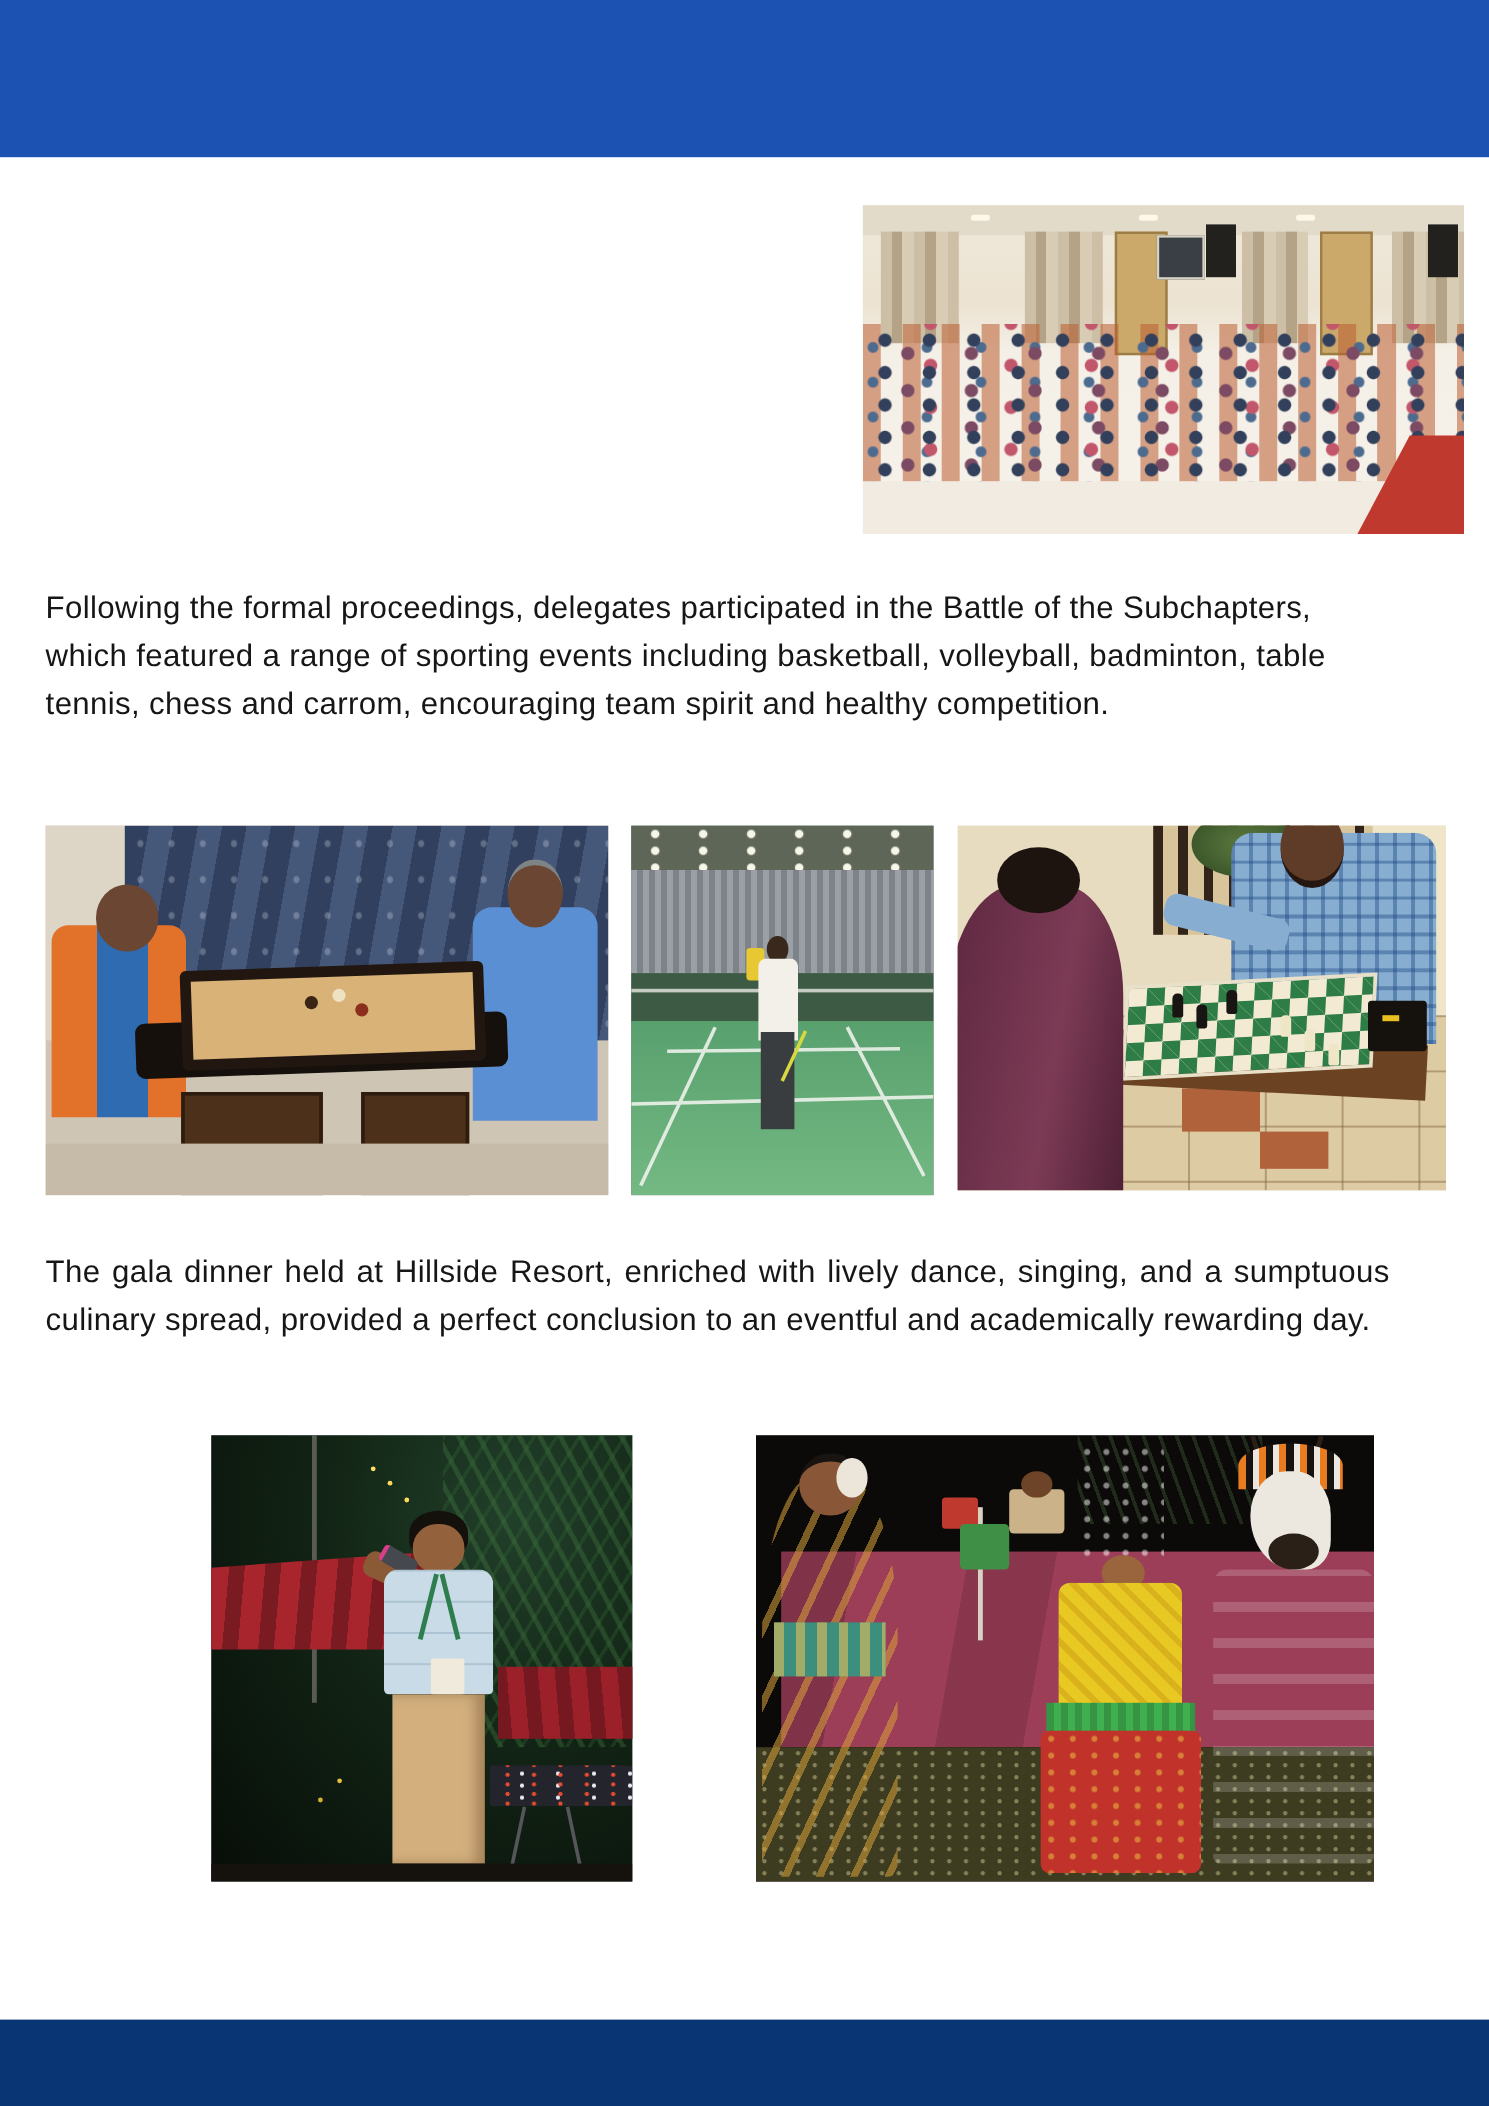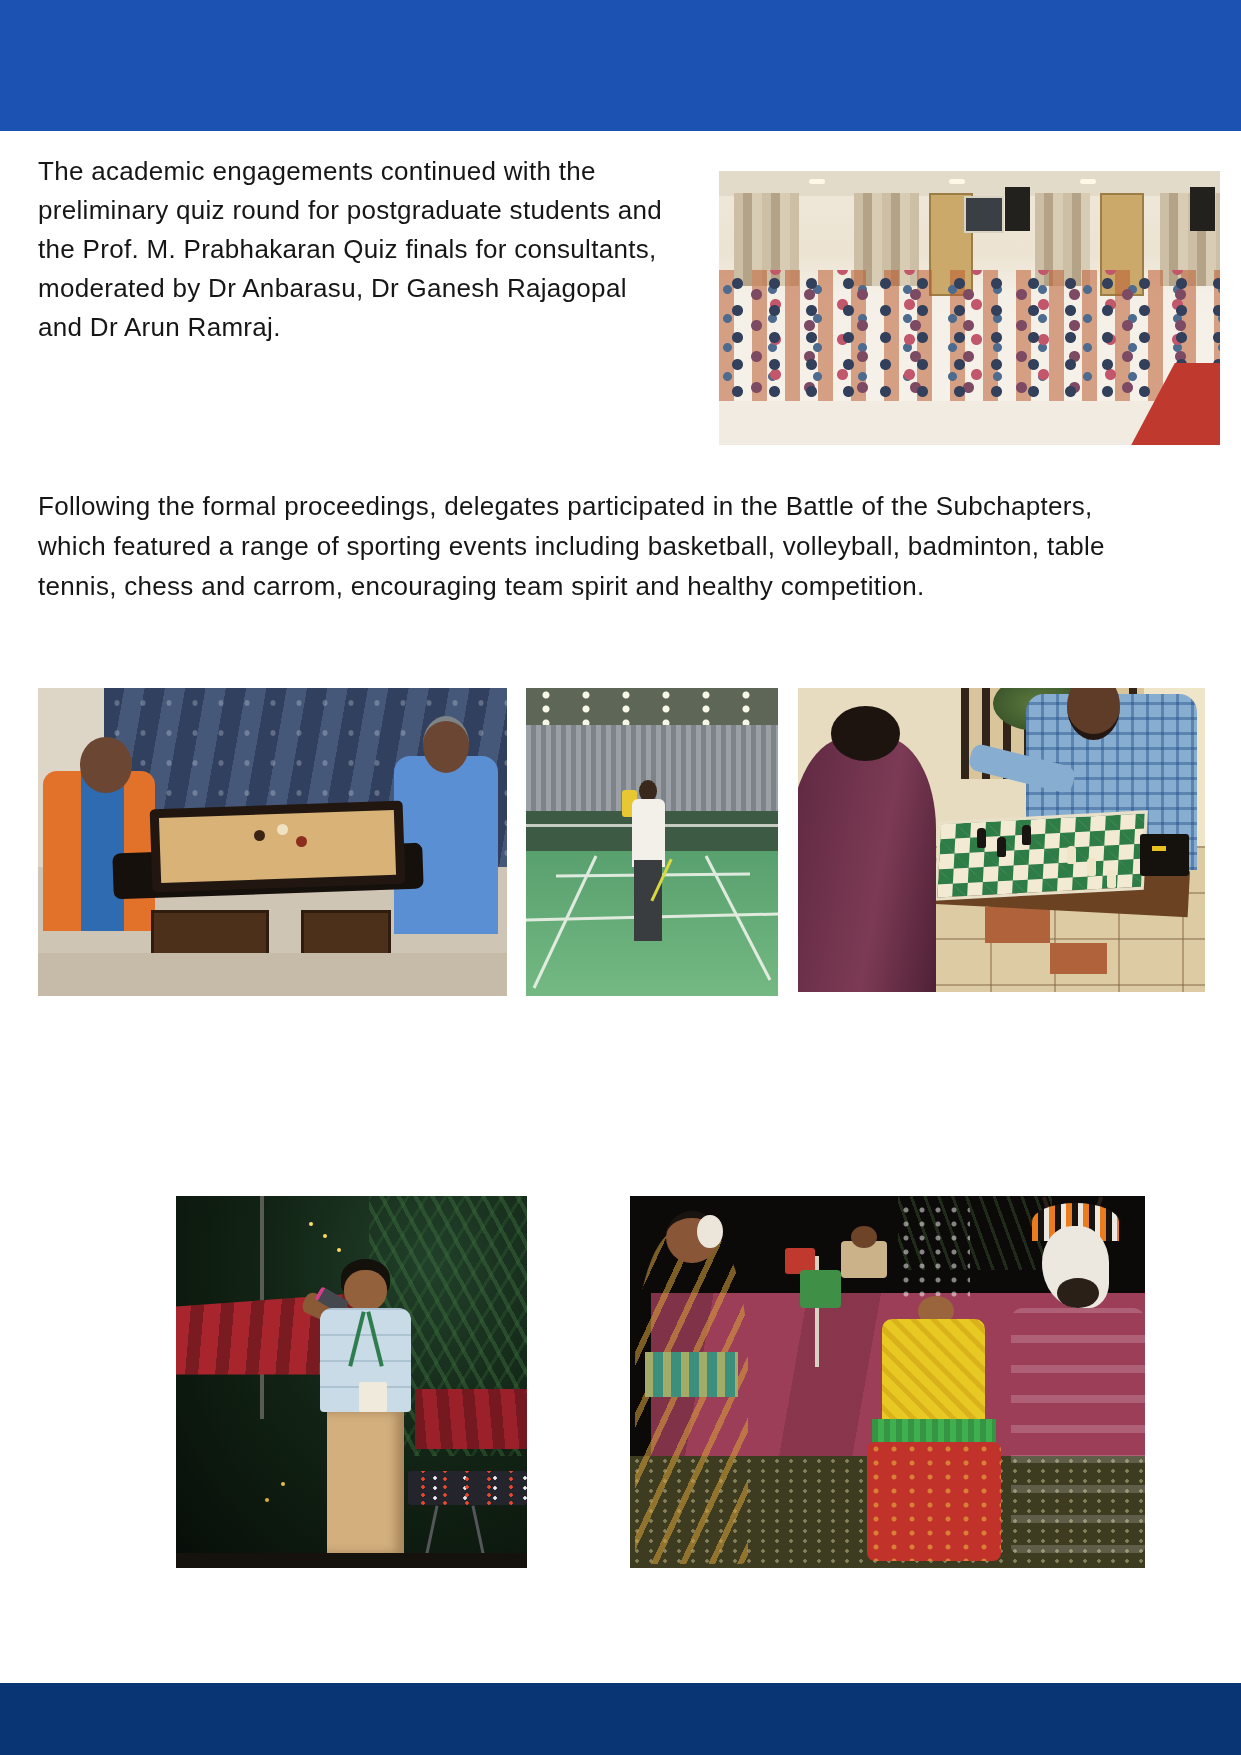--- a/index.html
+++ b/index.html
@@ -208,21 +208,20 @@
     background:linear-gradient(90deg,#c92f4e 0 46%,#ece8e0 46% 58%,#e8c822 58%);
     background-image:repeating-linear-gradient(0deg,rgba(255,255,255,.18) 0 8px,transparent 8px 30px);}
 </style>
 </head>
 <body>
 
 <div id="page">
 
   <div id="top-band" class="band"></div>
 
-  <p id="para-quiz" class="para">The academic engagements continued with the preliminary quiz round for postgraduate students and the Prof. M. Prabhakaran Quiz finals for consultants, moderated by Dr Anbarasu, Dr Ganesh Rajagopal and Dr Arun Ramraj.</p>
 
   <div id="photo-quiz-audience" class="photo" aria-label="Delegates seated on orange chairs in a conference hall during the quiz session">
     <div class="ph1-ceiling"></div>
     <div class="ph1-light" style="left:18%"></div>
     <div class="ph1-light" style="left:46%"></div>
     <div class="ph1-light" style="left:72%"></div>
     <div class="ph1-curtain" style="left:3%"></div>
     <div class="ph1-curtain" style="left:27%"></div>
     <div class="ph1-curtain" style="left:63%;width:11%"></div>
     <div class="ph1-curtain" style="left:88%;width:12%"></div>
@@ -294,20 +293,21 @@
     <div class="ph4-piece-dark" style="left:55%;top:45%"></div>
     <div class="ph4-piece-light" style="left:66%;top:52%"></div>
     <div class="ph4-piece-light" style="left:71%;top:56%"></div>
     <div class="ph4-piece-light" style="left:76%;top:60%"></div>
     <div class="ph4-voca-box"></div>
     <div class="ph4-voca-dot"></div>
     <div class="ph4-man-left"></div>
     <div class="ph4-hair-left"></div>
   </div>
 
+  <p id="para-gala" class="para">The gala dinner held at Hillside Resort, enriched with lively dance, singing, and a sumptuous culinary spread, provided a perfect conclusion to an eventful and academically rewarding day.</p>
 
   <div id="photo-singer" class="photo" aria-label="Delegate singing with a microphone on stage at the gala dinner">
     <div class="ph5-palm"></div>
     <div class="ph5-pole"></div>
     <div class="ph5-lights"></div>
     <div class="ph5-canopy"></div>
     <div class="ph5-canopy-right"></div>
     <div class="ph5-keyboard"></div>
     <div class="ph5-stand"></div>
     <div class="ph5-stand2"></div>

